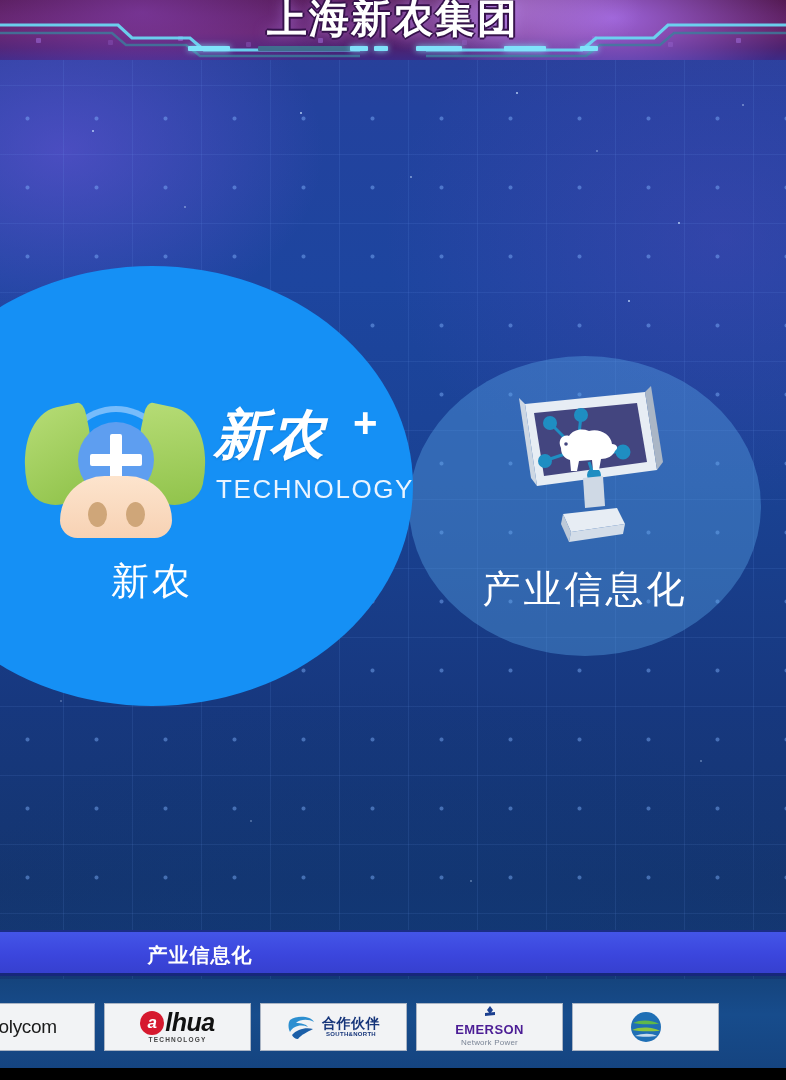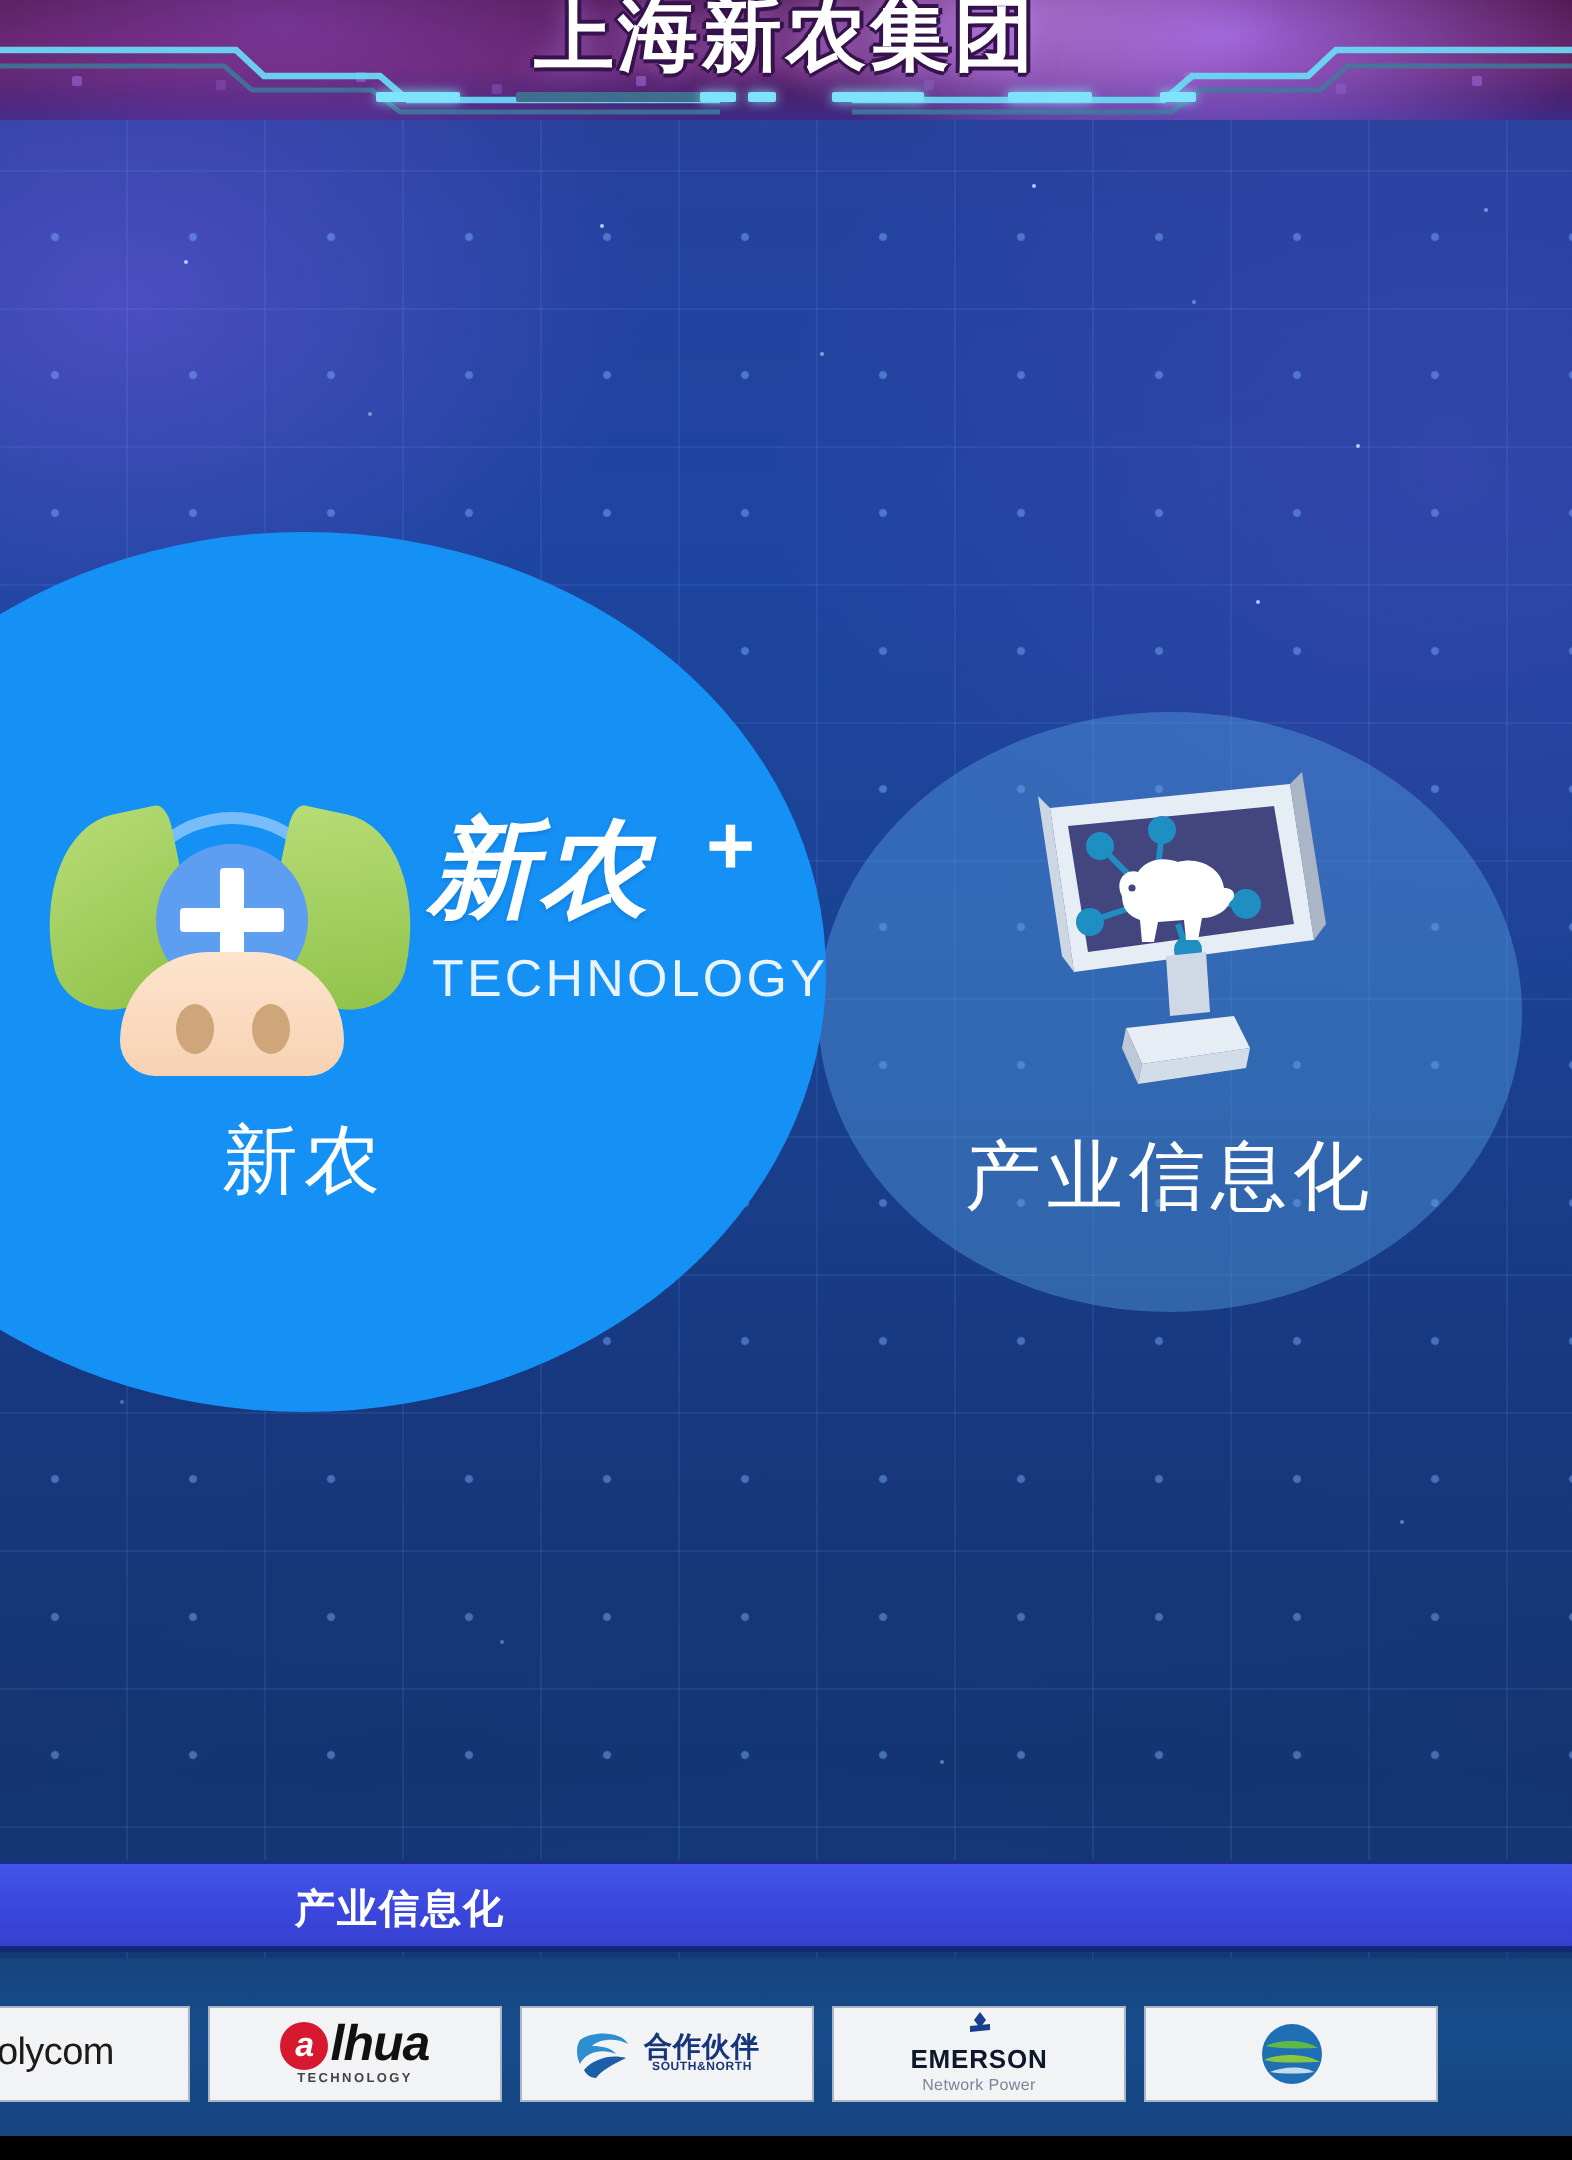--- a/index.html
+++ b/index.html
@@ -212,21 +212,21 @@
   .dahua-sub { font-size:6.5px; font-weight:700; color:#444; letter-spacing:1.2px; margin-top:2px; }
   
   .sn { display:flex; align-items:center; gap:5px; }
   .sn-mark { width:30px; height:28px; }
   .sn-txt { display:flex; flex-direction:column; align-items:center; line-height:1.1; }
   .sn-cn { font-size:14px; font-weight:700; color:#16357a; letter-spacing:.5px; }
   .sn-en { font-size:6px; font-weight:700; color:#16357a; letter-spacing:.3px; }
   
   .emerson { display:flex; flex-direction:column; align-items:center; line-height:1.15; }
   .em-mark { width:16px; height:16px; margin-bottom:1px; }
-  .em-name { font-size:13px; font-weight:700; color:#0f172a; letter-spacing:.4px; }
+  .em-name { font-size:13px; font-weight:700; color:#4c1d95; letter-spacing:.4px; }
   .em-sub { font-size:8px; font-weight:400; color:#7b8596; letter-spacing:.2px; }
   
   .globe { width:34px; height:34px; }
 
   .bottom-black { position:absolute; left:0; top:1068px; width:786px; height:12px; background:#000; z-index:9; }
 </style>
 </head>
 <body>
 
 <div class="screen">

